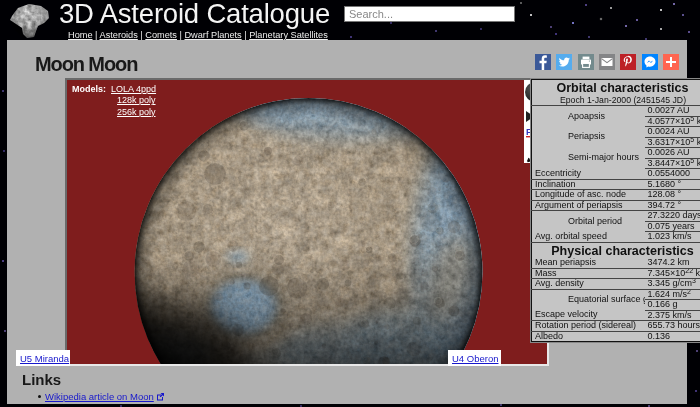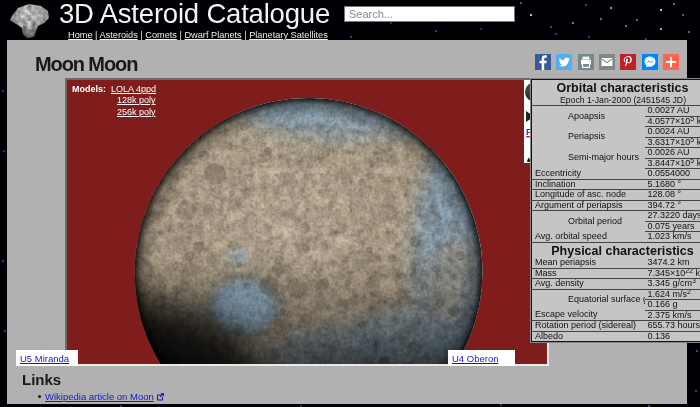--- a/index.html
+++ b/index.html
@@ -22,24 +22,24 @@
 .nav a { color:#eee; text-decoration:underline; }
 h2.moon { position:absolute; left:35px; top:53px; font-size:20px; letter-spacing:-1.1px; color:#191919; font-weight:bold; }
 .icons { position:absolute; top:54px; left:0; }
 .icons .ic { position:absolute; top:0; width:16px; height:16px; }
 .viewer { position:absolute; left:17px; top:78px; width:484px; height:288px; background:#7f1d1d;
   border:2px solid; border-color:#6a6a6a #e8e8e8 #e8e8e8 #6a6a6a;margin-left:48px; }
 .vtext { position:absolute; left:5px; top:4px; color:#fff; font-size:9px; line-height:11.3px; white-space:pre; }
 .vtext b { font-weight:bold; }
 .vtext a { color:#fff; text-decoration:underline; }
 .ctrl { position:absolute; right:1px; top:0px; width:22px; height:83px; background:#fff; text-align:center; }
-.navbox { position:absolute; width:62px; height:16px; background:#fff; font-size:9.5px; padding:2.5px 0 0 4px; white-space:nowrap; }
+.navbox { position:absolute; width:54px; height:16px; background:#fff; font-size:9.5px; padding:2.5px 0 0 4px; white-space:nowrap; }
 .navbox a { color:#1717cc; text-decoration:underline; }
 .bl { left:16px; top:350px; }
-.br { left:448px; top:350px; width:67px; }
+.br { left:448px; top:350px; width:53px; }
 table.info { position:absolute; left:506px; top:79px; width:183px; border-collapse:collapse; background:#c5c5c5;
   font-size:9px; color:#111; border:1px solid #111; outline:1px solid #888; table-layout:fixed;margin-left:25px; }
 table.info td, table.info th { padding:1px 2px 1px 3px; line-height:7.5px; vertical-align:middle; white-space:nowrap; overflow:hidden; }
 table.info th.cap { font-size:12.5px; text-align:center; padding:2px 0 1px; line-height:12.5px; }
 table.info td.ep { text-align:center; border-bottom:1px solid #444; font-size:8.7px; }
 table.info td.l { border-bottom:1px solid #444; width:113px; padding-right:1px; }
 table.info td.v { border-bottom:1px solid #444; }
 table.info td.nb { border-bottom:none;padding-left:36px; }
 sup { font-size:7px; vertical-align:baseline; position:relative; top:-3px; }
 h3.links { position:absolute; left:22px; top:371px; font-size:15px; color:#191919; }

